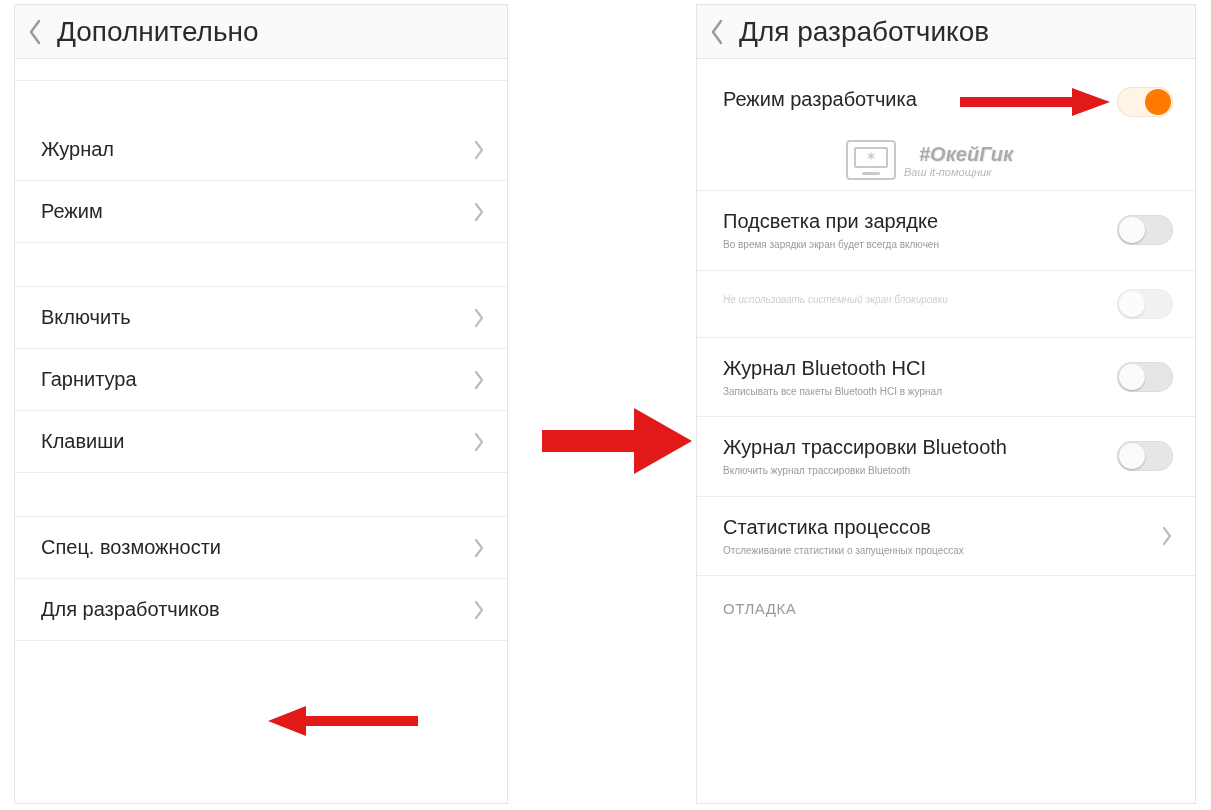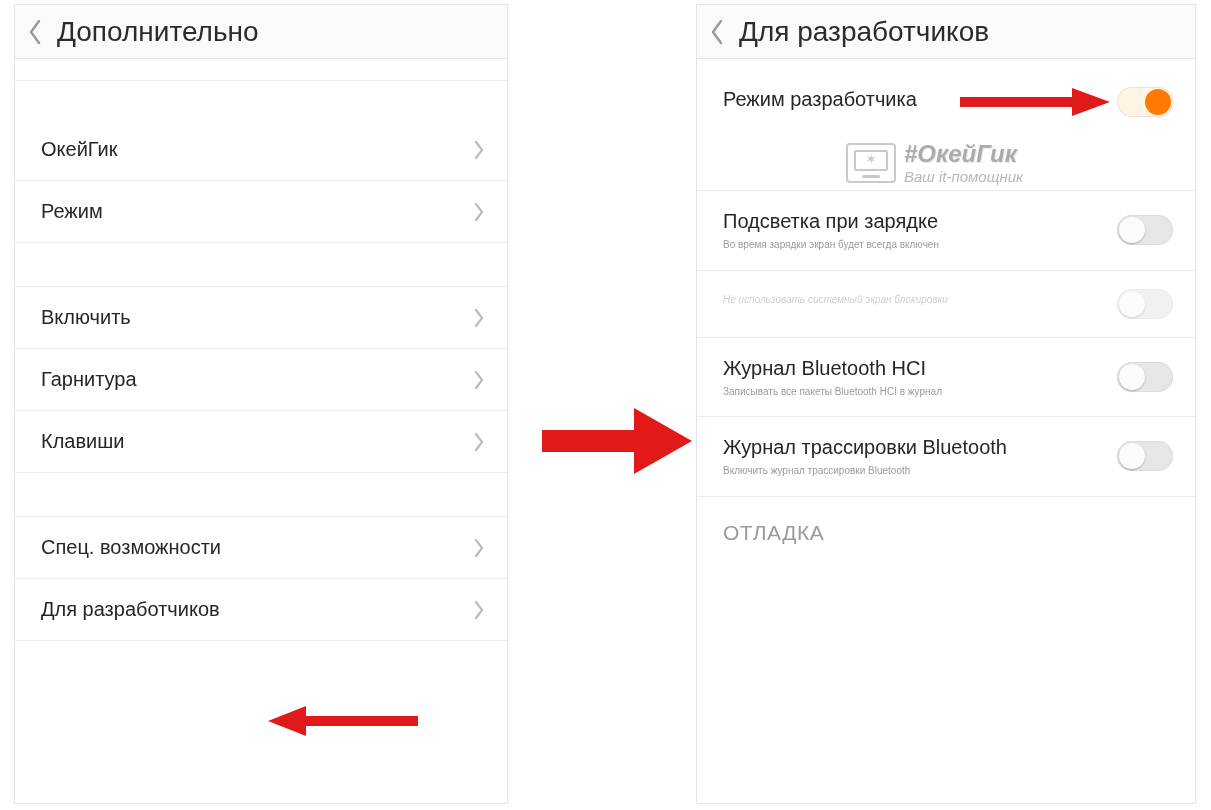--- a/index.html
+++ b/index.html
@@ -177,35 +177,36 @@
     border-radius:2px;
   }
   .watermark .wm-icon-gear {
     position:absolute;
     left:50%; top:40%;
     transform: translate(-50%,-50%);
     color:#b8b8b8;
     font-size:14px;
   }
   .wm-text-line1 {
-    font-size: 24px;
+    font-size: 20px;
     font-weight: 700;
     color: #8f8f8f;
     text-shadow: 1px 1px 0 #e0e0e0;
     font-style: italic;
+    margin-left: 15px;
   }
   .wm-text-line2 {
-    font-size: 15px;
+    font-size: 11px;
     color: #9f9f9f;
     font-style: italic;
   }
 
   .section-label {
     padding: 24px 26px 8px 26px;
-    font-size: 21px;
+    font-size: 15px;
     color: #9a9a9a;
     letter-spacing: 0.5px;
   }
 </style>
 </head>
 <body>
 
 <div class="panel panel-left">
   <div class="header">
     <span class="back-chevron">
@@ -215,21 +216,21 @@
     </span>
     <span class="header-title">Дополнительно</span>
   </div>
 
   <div class="list">
     <div class="partial-top"></div>
     <div class="gap-plain"></div>
 
     <div class="row">
       <div class="text-col">
-          <div class="label">ОкейГик</div>
+          <div class="label">Журнал</div>
         </div>
       <span class="chevron-right">
           <svg viewBox="0 0 12 20">
             <path d="M3 2 L9 10 L3 18" stroke="currentColor" stroke-width="2.2" fill="none" stroke-linecap="round" stroke-linejoin="round"></path>
           </svg>
         </span>
     </div>
 
     <div class="row">
       <div class="text-col">
@@ -357,20 +358,31 @@
     <div class="row">
       <div class="text-col">
         <div class="label">Журнал трассировки Bluetooth</div>
         <div class="sub">Включить журнал трассировки Bluetooth</div>
       </div>
       <div class="toggle">
           <div class="knob"></div>
         </div>
     </div>
 
+    <div class="row">
+      <div class="text-col">
+        <div class="label">Статистика процессов</div>
+        <div class="sub">Отслеживание статистики о запущенных процессах</div>
+      </div>
+      <span class="chevron-right">
+          <svg viewBox="0 0 12 20">
+            <path d="M3 2 L9 10 L3 18" stroke="currentColor" stroke-width="2.2" fill="none" stroke-linecap="round" stroke-linejoin="round"></path>
+          </svg>
+        </span>
+    </div>
 
     <div class="section-label">ОТЛАДКА</div>
   </div>
 </div>
 
 <div class="watermark">
   <div class="wm-icon">
       <span class="wm-icon-gear">✶</span>
     </div>
   <div>

